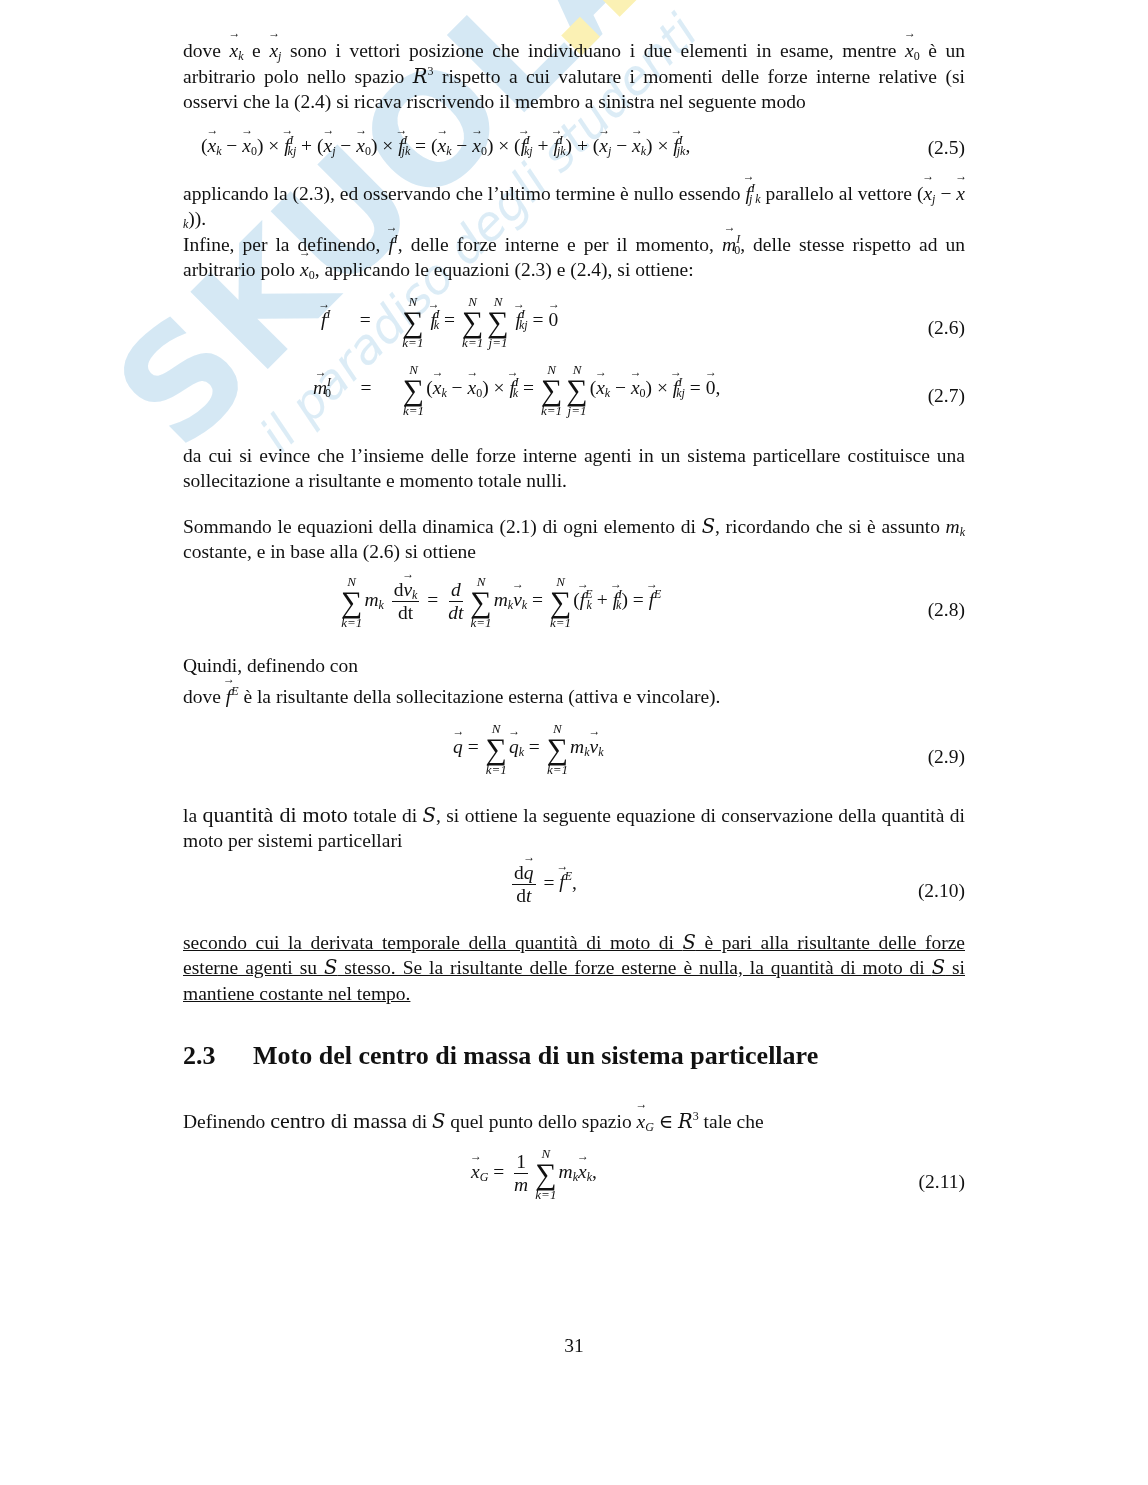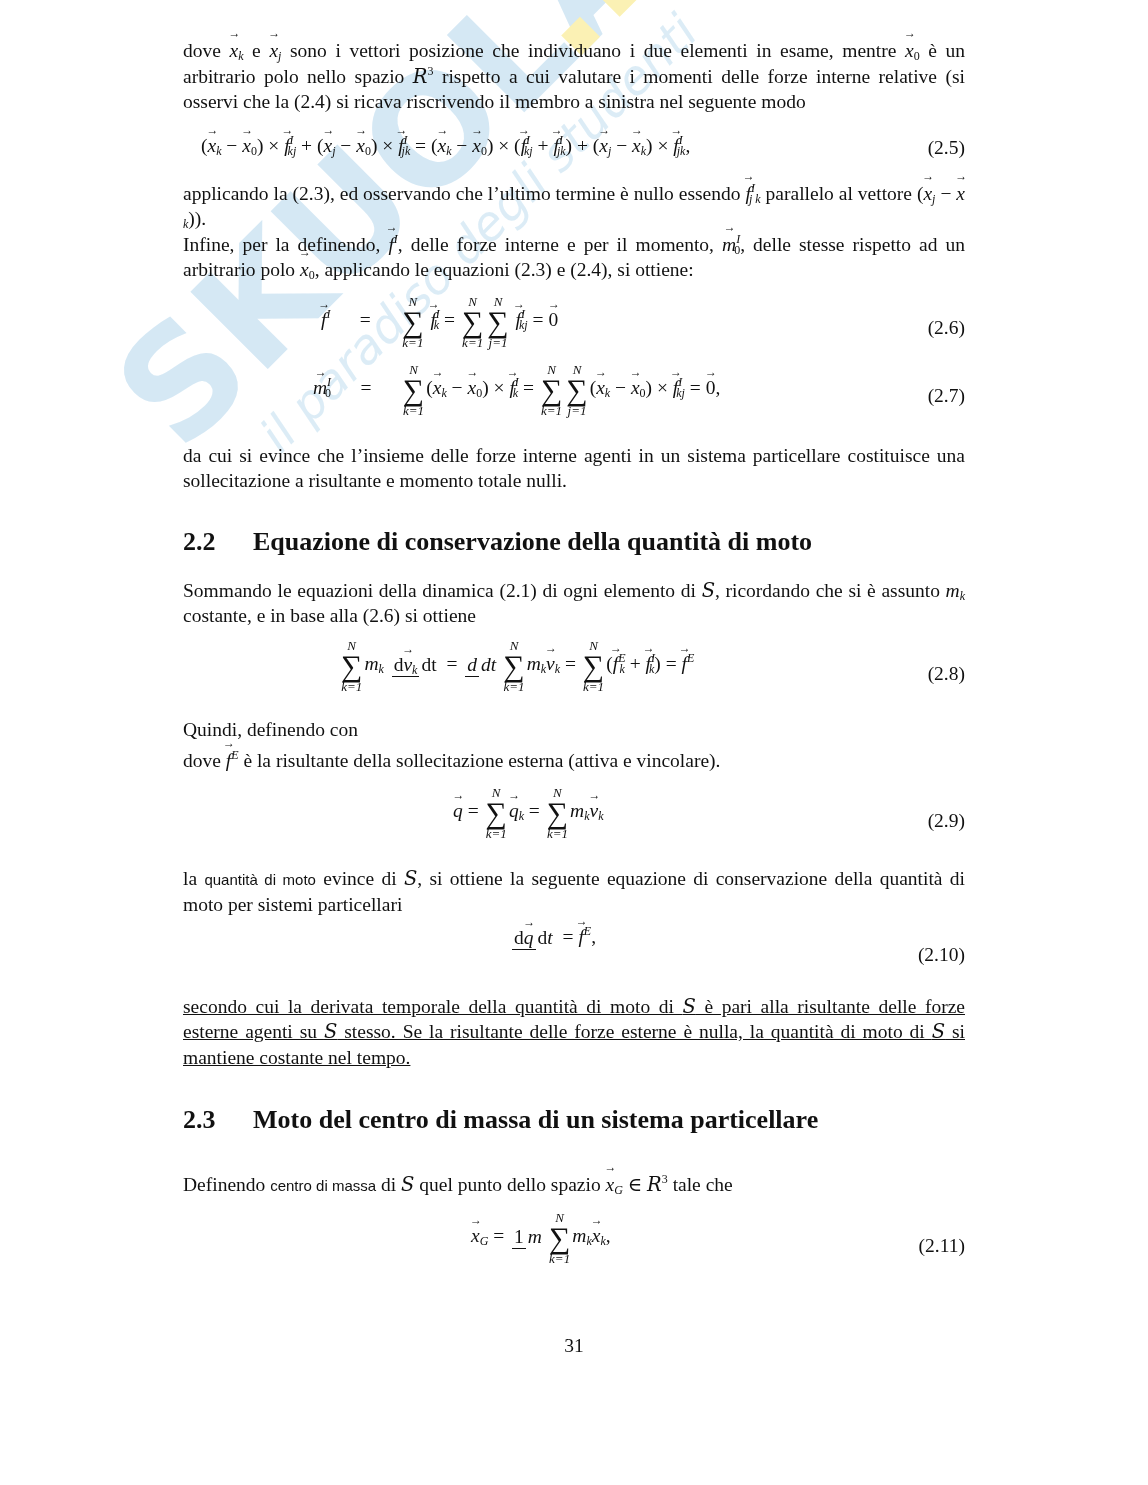--- a/index.html
+++ b/index.html
@@ -15,26 +15,26 @@
   sub, sup { font-size:12px; line-height:0; }
   sub { position:relative; top:3px; vertical-align:baseline; }
   sup { position:relative; top:-8px; vertical-align:baseline; }
   .eq { position:relative; height:48px; font-size:19.5px; }
   .eq .body { position:absolute; top:8px; white-space:nowrap; }
   .eq .num { position:absolute; right:0; top:10px; }
   .sum { display:inline-flex; flex-direction:column; align-items:center; vertical-align:middle;
          margin:0 2px; line-height:1; }
   .sum .lim { font-size:13px; font-style:italic; }
   .sum .sig { font-size:30px; line-height:28px; }
-  .frac { display:inline-flex; flex-direction:row; align-items:flex-start; vertical-align:middle; margin:0 3px; }
+  .frac { display:inline-flex; flex-direction:column; align-items:center; vertical-align:middle; margin:0 3px; }
   .frac .n { border-bottom:1.3px solid #111; padding:0 2px; line-height:22px; }
   .frac .d { line-height:22px; padding:0 2px; }
   h2 { margin:0; font-size:26px; font-weight:bold; line-height:32px; }
   h2 .sn { display:inline-block; width:70px; }
-  .sans { font-family:Liberation Sans, sans-serif; font-size:15px; }
+  .sans { font-family:Liberation Serif, serif; font-size:22px; }
   .pgnum { position:absolute; left:0; width:782px; text-align:center; top:1297px; font-size:19.5px; }
   .R { font-family:"DejaVu Serif",serif; font-style:italic; }
 </style>
 </head>
 <body>
 
 <svg class="wm" viewBox="0 0 1148 1485">
   <g transform="translate(330,250) rotate(-45)" opacity="0.95">
     <text x="-250" y="40" font-family="DejaVu Sans, sans-serif" font-size="150" font-weight="bold" fill="#d3e7f4">SKUOLA</text>
     <text x="300" y="40" font-family="DejaVu Sans, sans-serif" font-size="150" font-weight="bold" fill="#fbf1b0">.net</text>
@@ -103,23 +103,20 @@
           <span class="lim">N</span>
           <span class="sig">∑</span>
           <span class="lim">j=1</span>
         </span>(<span class="v">x</span><sub class="i">k</sub> − <span class="v">x</span><sub>0</sub>) × <span class="v">f</span><sup class="i">I</sup><sub class="i" style="margin-left:-6px">kj</sub> = <span class="v" style="font-style:normal">0</span>,
     </div>
     <span class="num" style="top:24px;">(2.7)</span>
   </div>
 
   <p class="t" style="margin-top:8px;">da cui si evince che l’insieme delle forze interne agenti in un sistema particellare costituisce una sollecitazione a risultante e momento totale nulli.</p>
 
-  <h2 style="margin-top:32px;">
-    <span class="sn">2.2</span><span>Equazione di conservazione della quantità di moto</span>
-  </h2>
 
   <p class="t" style="margin-top:20px;">
     <span>Sommando le equazioni della dinamica (2.1) di ogni elemento di </span><span class="R">S</span><span>, ricordando che si è assunto </span><span class="i">m</span><sub class="i">k</sub><span> costante, e in base alla (2.6) si ottiene</span>
   </p>
 
   <div class="eq" style="margin-top:8px;height:80px;">
     <div class="body" style="left:156px;top:2px;">
       <span class="sum">
           <span class="lim">N</span>
           <span class="sig">∑</span>
@@ -162,21 +159,21 @@
       <span class="sum">
           <span class="lim">N</span>
           <span class="sig">∑</span>
           <span class="lim">k=1</span>
         </span><span class="i">m</span><sub class="i">k</sub><span class="v">v</span><sub class="i">k</sub>
     </div>
     <span class="num" style="top:26px;">(2.9)</span>
   </div>
 
   <p class="t" style="margin-top:2px;">
-    <span>la </span><span class="sans">quantità di moto</span><span> evince di </span><span class="R">S</span><span>, si ottiene la seguente equazione di conservazione della quantità di moto per sistemi particellari</span>
+    <span>la </span><span class="sans">quantità di moto</span><span> totale di </span><span class="R">S</span><span>, si ottiene la seguente equazione di conservazione della quantità di moto per sistemi particellari</span>
   </p>
 
   <div class="eq" style="margin-top:8px;height:64px;">
     <div class="body" style="left:326px;top:0;">
       <span class="frac">
           <span class="n">d<span class="v">q</span></span>
           <span class="d">d<span class="i">t</span></span>
         </span> = <span class="v">f</span><sup class="i">E</sup>,
     </div>
     <span class="num" style="top:18px;">(2.10)</span>

